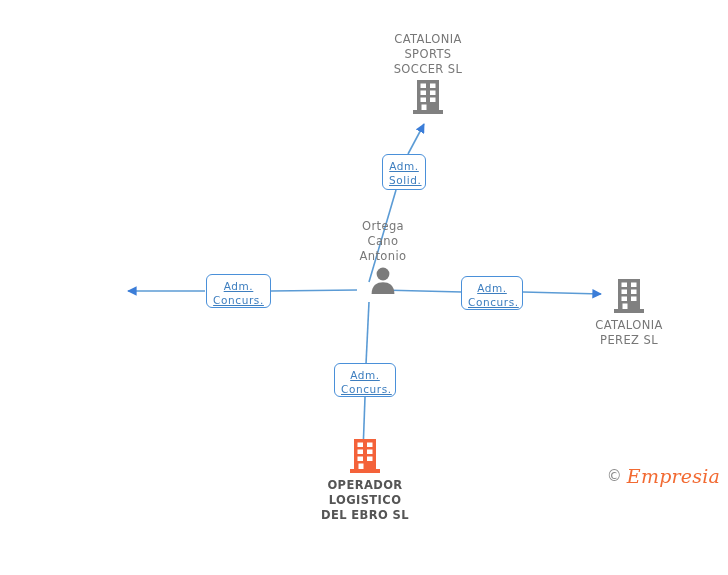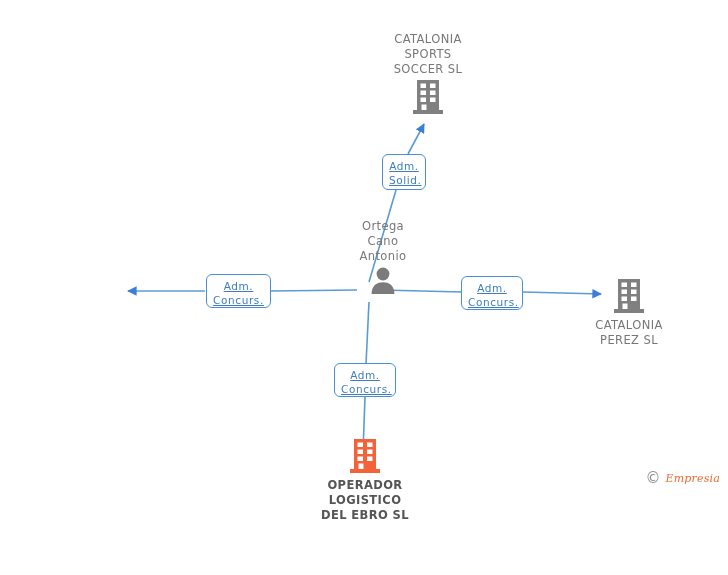--- a/index.html
+++ b/index.html
@@ -80,21 +80,21 @@
     gap: 5px;
   }
   #watermark .cmark {
     font-size: 15px;
     color: #8c8c8c;
     line-height: 1;
   }
   #watermark .brand {
     font-family: "DejaVu Serif", serif;
     font-style: italic;
-    font-size: 11px;
+    font-size: 19px;
     color: #f26a32;
     line-height: 1;
     letter-spacing: 0.2px;
   }
 </style>
 </head>
 <body>
 
 <div id="canvas">
 

